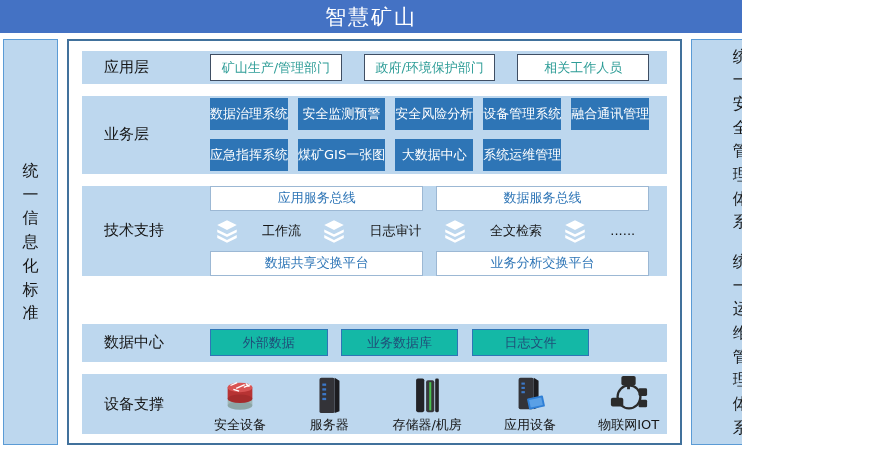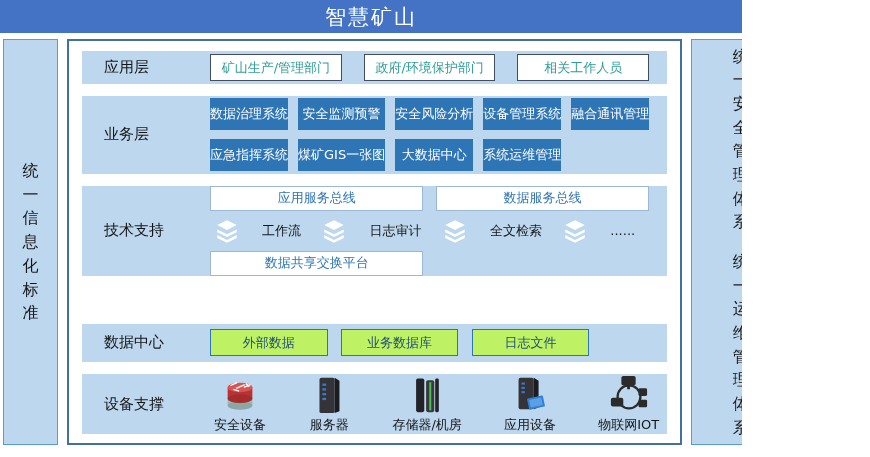--- a/index.html
+++ b/index.html
@@ -43,21 +43,21 @@
   .bus-row { display:flex; justify-content:space-between;border-radius:10px; }
   .bus-box { width:48.6%; height:25px; background:#fff; border:1px solid #9CB8D4;
              color:#2E75B6; font-size:13px; display:flex; align-items:center; justify-content:center; }
   .mid-row { display:flex; justify-content:space-between; align-items:center; padding:1px 14px 1px 4px; }
   .mid-item { display:flex; align-items:center; gap:22px; font-size:13px; color:#161616; }
   .layers-icon svg { display:block; }
 
   
   .band.data { height:46px;margin-top:36px; }
   .data-boxes { display:flex; justify-content:space-between; padding-right:78px; }
-  .data-box { width:31%; height:27px; background:#bef264; border:1px solid #2E75B6;
+  .data-box { width:31%; height:27px; background:#14b8a6; border:1px solid #2E75B6;
               color:#1F4E79; font-size:13px; display:flex; align-items:center; justify-content:center; }
 
   
   .band.dev { height:70px; }
   .dev-items { display:flex; justify-content:space-between; padding:0 8px 0 4px; }
   .dev-item { display:flex; flex-direction:column; align-items:center; gap:2px; }
   .dev-item .icon { height:40px; display:flex; align-items:flex-end; justify-content:center; }
   .dev-label { font-size:13px; color:#161616; white-space:nowrap; }
 </style>
 </head>
@@ -143,20 +143,21 @@
                     <path d="M12 1 L21 5.5 L12 10 L3 5.5 Z" fill="#fff"></path>
                     <path d="M3 9.5 l9 4.5 9-4.5 v2.6 l-9 4.5 -9-4.5 z" fill="#fff"></path>
                     <path d="M3 14.8 l9 4.5 9-4.5 v2.6 l-9 4.5 -9-4.5 z" fill="#fff"></path>
                   </svg>
               </span>
               <span>......</span>
             </div>
           </div>
           <div class="bus-row">
             <div class="bus-box">数据共享交换平台</div>
+            <div class="bus-box">业务分析交换平台</div>
           </div>
         </div>
       </div>
 
       <div class="band data">
         <div class="band-label">数据中心</div>
         <div class="band-content data-boxes">
           <div class="data-box">外部数据</div>
           <div class="data-box">业务数据库</div>
           <div class="data-box">日志文件</div>

